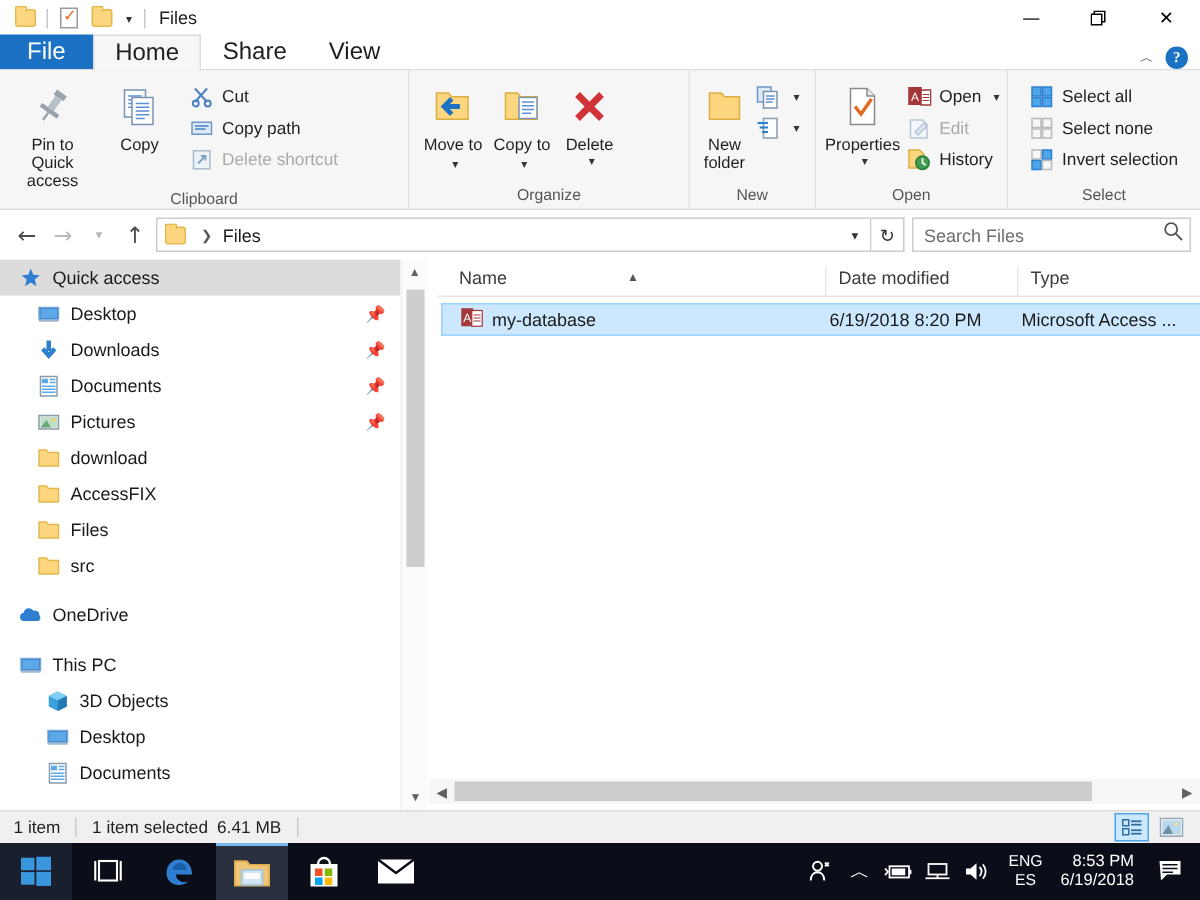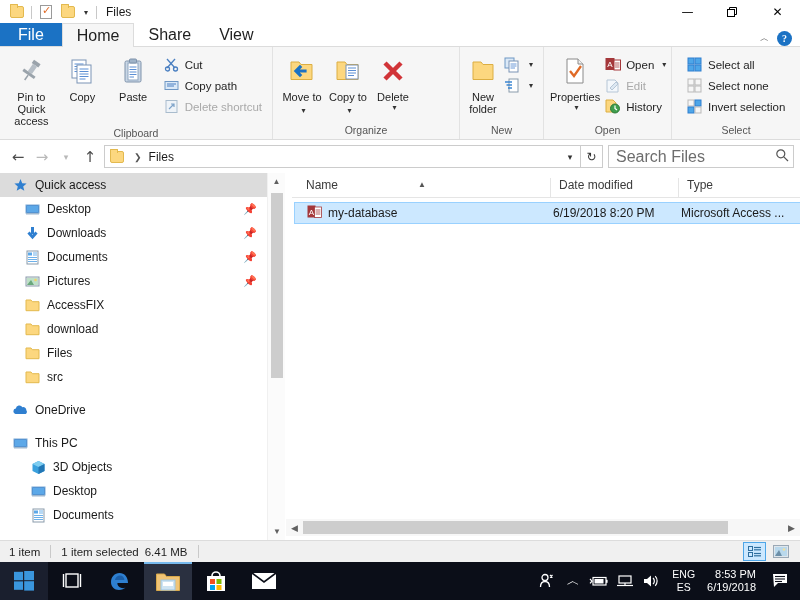--- a/index.html
+++ b/index.html
@@ -101,21 +101,21 @@
   }
   .crumb { display: flex; align-items: center; gap: 4px; font-size: 12px; color: #1a1a1a; }
   .crumb-sep { font-size: 9px; color: #555; margin: 0 3px; }
   .addr-caret { margin-left: auto; font-size: 9px; color: #333; width: 16px; text-align: center; }
   .refreshbtn { width: 22px; height: 23px; border: 1px solid #cccccc; border-left: none; background: #fff;
                 display: flex; align-items: center; justify-content: center; font-size: 12px; color: #333; }
   .searchbox {
     width: 186px; height: 23px; border: 1px solid #cccccc; background: #fff; margin-left: 5px;
     display: flex; align-items: center; padding: 0 4px 0 7px;
   }
-  .searchbox .ph { font-size: 16px; color: #6d6d6d; flex: 1; }
+  .searchbox .ph { font-size: 12px; color: #6d6d6d; flex: 1; }
 
   
   .navpane {
     position: absolute; left: 0; top: 173px; width: 267px; height: 367px;
     background: #ffffff; overflow: hidden;
   }
   .navitem { height: 24px; display: flex; align-items: center; font-size: 12px; color: #1a1a1a; }
   .navitem.sel { background: #dcdcdc; }
   .navitem .ni-ico { width: 20px; display: flex; align-items: center; justify-content: center; margin-right: 5px; }
   .navitem .pin { margin-left: auto; margin-right: 10px; color: #8a8a8a; font-size: 11px; }
@@ -254,37 +254,20 @@
                 <line x1="11.5" y1="12" x2="20.5" y2="12"></line>
                   <line x1="11.5" y1="14.5" x2="20.5" y2="14.5"></line>
                 <line x1="11.5" y1="17" x2="20.5" y2="17"></line>
                   <line x1="11.5" y1="19.5" x2="20.5" y2="19.5"></line>
                 <line x1="11.5" y1="22" x2="17.5" y2="22"></line>
               </g>
             </svg>
           </div>
           <div class="lbl">Copy</div>
         </div>
-        <div class="bigbtn">
-          <div class="ico-box">
-            <svg width="28" height="28" viewBox="0 0 28 28">
-              <rect x="6" y="4" width="16" height="21" rx="1.5" fill="#c9d6e5" stroke="#7f93ab"></rect>
-              <rect x="9" y="6" width="10" height="17" fill="#fff" stroke="#8fa6c0"></rect>
-              <rect x="10.5" y="2" width="7" height="4" rx="1" fill="#9fb3c8" stroke="#7f93ab"></rect>
-              <g stroke="#5b8fd4" stroke-width="1">
-                <line x1="10.5" y1="10" x2="17.5" y2="10"></line>
-                  <line x1="10.5" y1="12.5" x2="17.5" y2="12.5"></line>
-                <line x1="10.5" y1="15" x2="17.5" y2="15"></line>
-                  <line x1="10.5" y1="17.5" x2="17.5" y2="17.5"></line>
-                <line x1="10.5" y1="20" x2="15" y2="20"></line>
-              </g>
-            </svg>
-          </div>
-          <div class="lbl">Paste</div>
-        </div>
         <div class="smallcol">
           <div class="smallbtn">
             <span class="mini-ico">
               <svg width="15" height="15" viewBox="0 0 15 15">
                 <line x1="3" y1="2" x2="11" y2="11" stroke="#4a7fc1" stroke-width="1.3"></line>
                 <line x1="11" y1="2" x2="3" y2="11" stroke="#4a7fc1" stroke-width="1.3"></line>
                 <circle cx="3.5" cy="12" r="2" fill="none" stroke="#4a7fc1" stroke-width="1.3"></circle>
                 <circle cx="11.5" cy="12" r="2" fill="none" stroke="#4a7fc1" stroke-width="1.3"></circle>
               </svg>
             </span>
@@ -582,30 +565,30 @@
       <span>Pictures</span>
       <span class="pin">📌</span>
     </div>
 
     <div class="navitem lvl1">
       <span class="ni-ico">
         <svg width="15" height="14" viewBox="0 0 15 14">
             <path d="M1 2 h5 l1.3 1.7 h6.7 v9 h-13 z" fill="#fcd77f" stroke="#e3b94e"></path>
           </svg>
       </span>
-      <span>AccessFIX</span>
+      <span>download</span>
     </div>
 
     <div class="navitem lvl1">
       <span class="ni-ico">
         <svg width="15" height="14" viewBox="0 0 15 14">
             <path d="M1 2 h5 l1.3 1.7 h6.7 v9 h-13 z" fill="#fcd77f" stroke="#e3b94e"></path>
           </svg>
       </span>
-      <span>download</span>
+      <span>AccessFIX</span>
     </div>
 
     <div class="navitem lvl1">
       <span class="ni-ico">
         <svg width="15" height="14" viewBox="0 0 15 14">
             <path d="M1 2 h5 l1.3 1.7 h6.7 v9 h-13 z" fill="#fcd77f" stroke="#e3b94e"></path>
           </svg>
       </span>
       <span>Files</span>
     </div>

